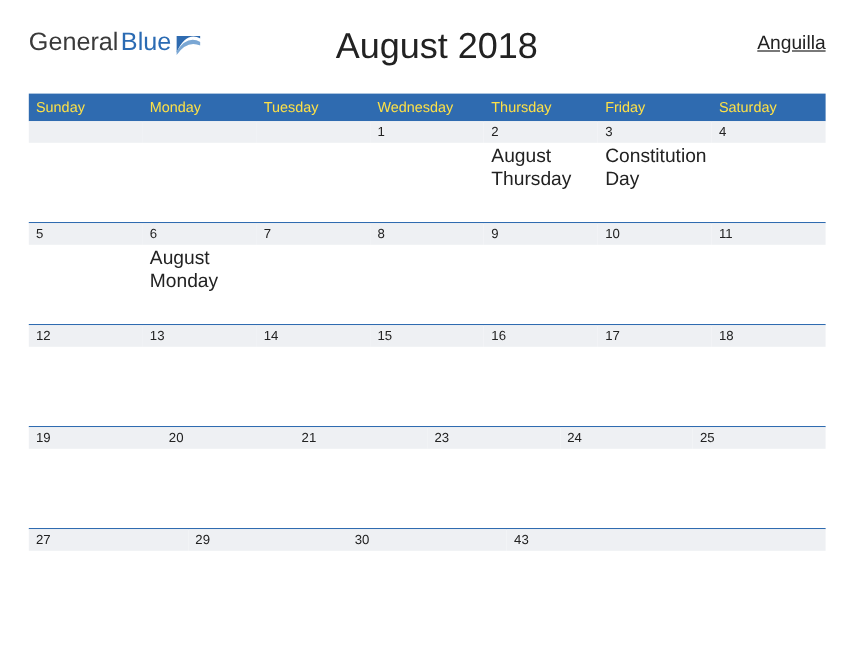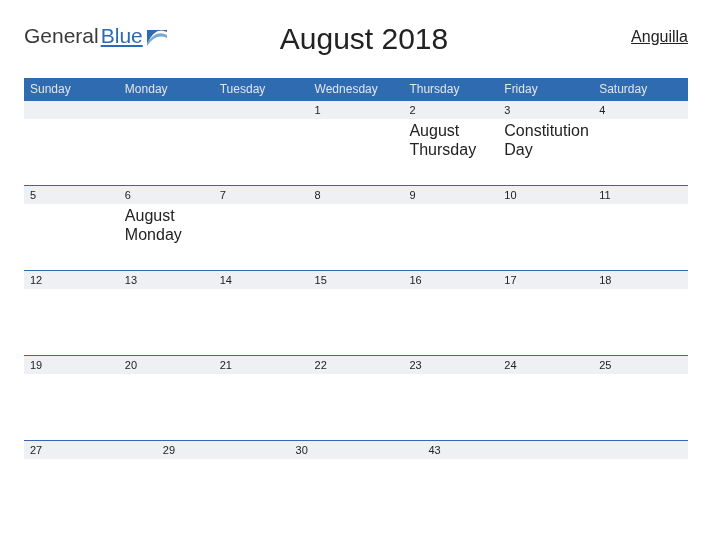--- a/index.html
+++ b/index.html
@@ -22,21 +22,21 @@
   }
   .logo {
     display: flex;
     align-items: center;
     gap: 2px;
     font-size: 21px;
     color: #3a3a3a;
     font-weight: 400;
     padding-top: 6px;
   }
-  .logo .blue { color: #2b6bb3; text-decoration: underline; }
+  .logo .blue { color: #2b6bb3; }
   .logo-mark {
     width: 20px;
     height: 16px;
     margin-left: 2px;
     position: relative;
     top: 2px;
   }
   .title {
     position: absolute;
     left: 16px; right: 0;
@@ -52,21 +52,21 @@
     padding-top: 10px;
     text-decoration: underline;
   }
 
   .cal {
     margin-top: 4px;
   }
   .dow-row {
     display: flex;
     background: #2f6bb0;
-    color: #e5e5e5;
+    color: #fde047;
     font-size: 12px;
     height: 22px;
     align-items: center;
   }
   .dow {
     flex: 1 1 0;
     padding-left: 6px;
   }
 
   .week {
@@ -222,24 +222,20 @@
       </div>
     <div class="cell">
         <div class="num-strip">20</div>
         <div class="event"></div>
       </div>
     <div class="cell">
         <div class="num-strip">21</div>
         <div class="event"></div>
       </div>
     <div class="cell">
-        <div class="num-strip">22</div>
-        <div class="event"></div>
-      </div>
-    <div class="cell">
         <div class="num-strip">23</div>
         <div class="event"></div>
       </div>
     <div class="cell">
         <div class="num-strip">24</div>
         <div class="event"></div>
       </div>
     <div class="cell">
         <div class="num-strip">25</div>
         <div class="event"></div>

